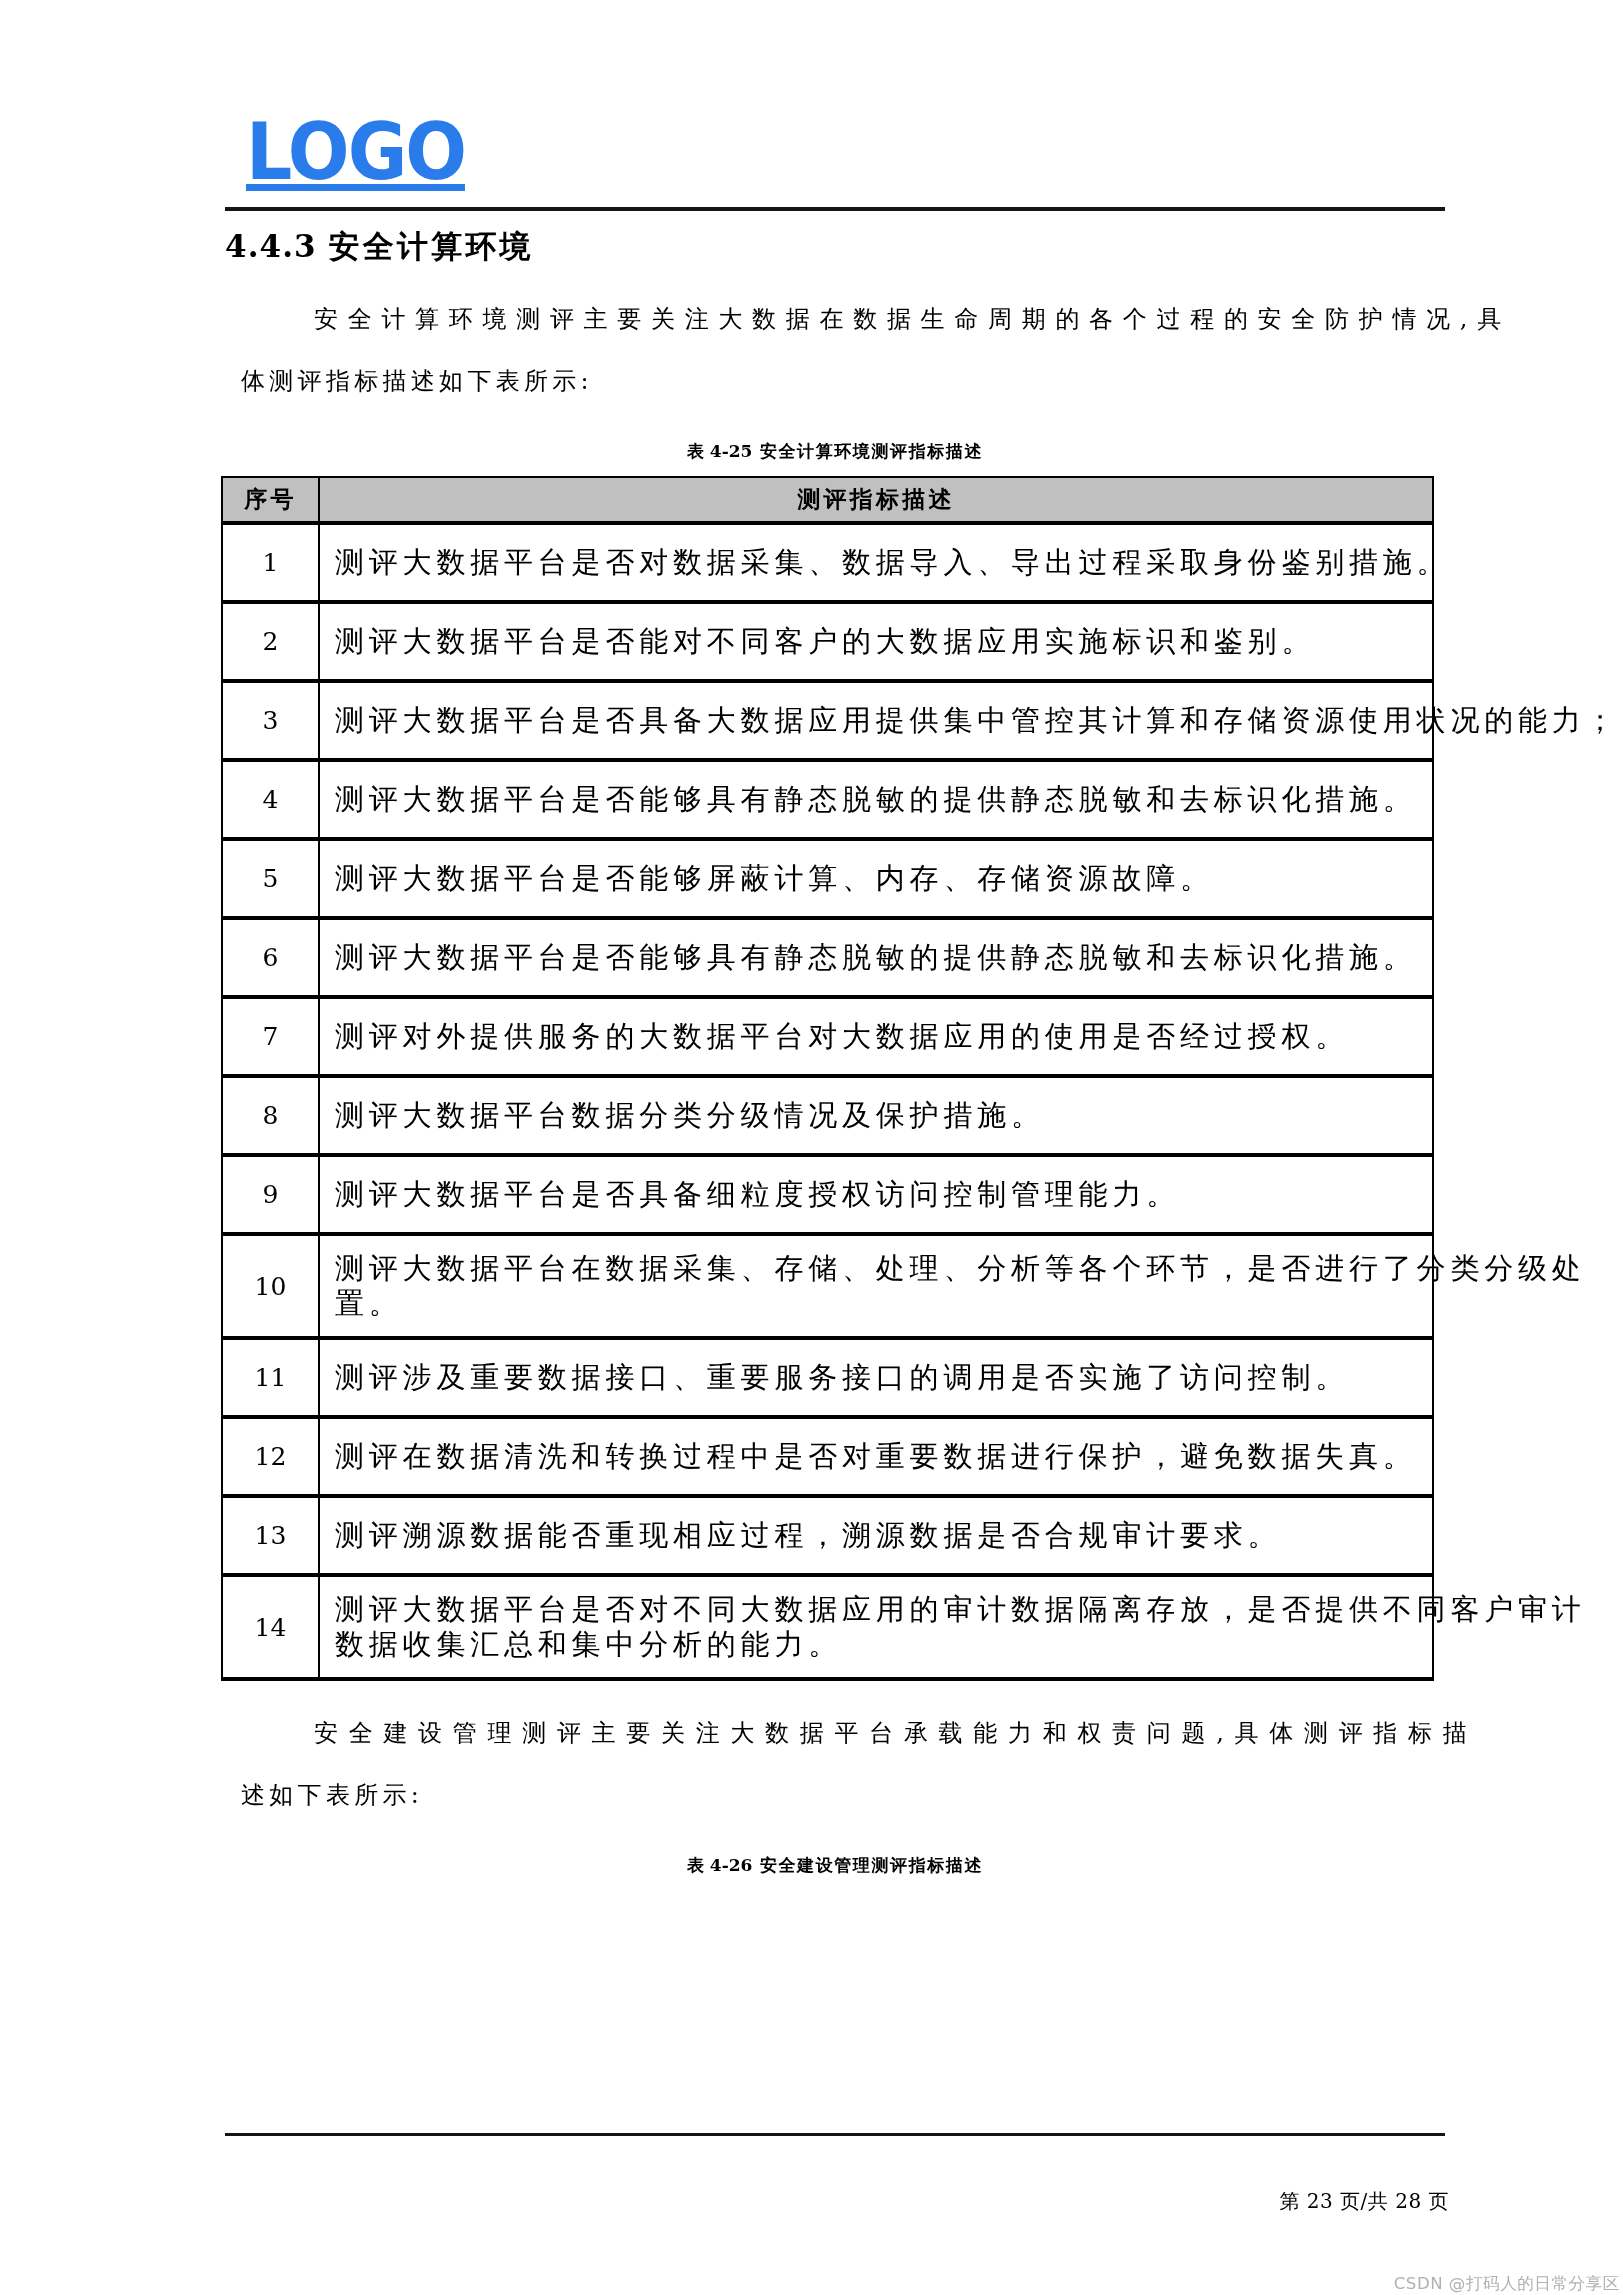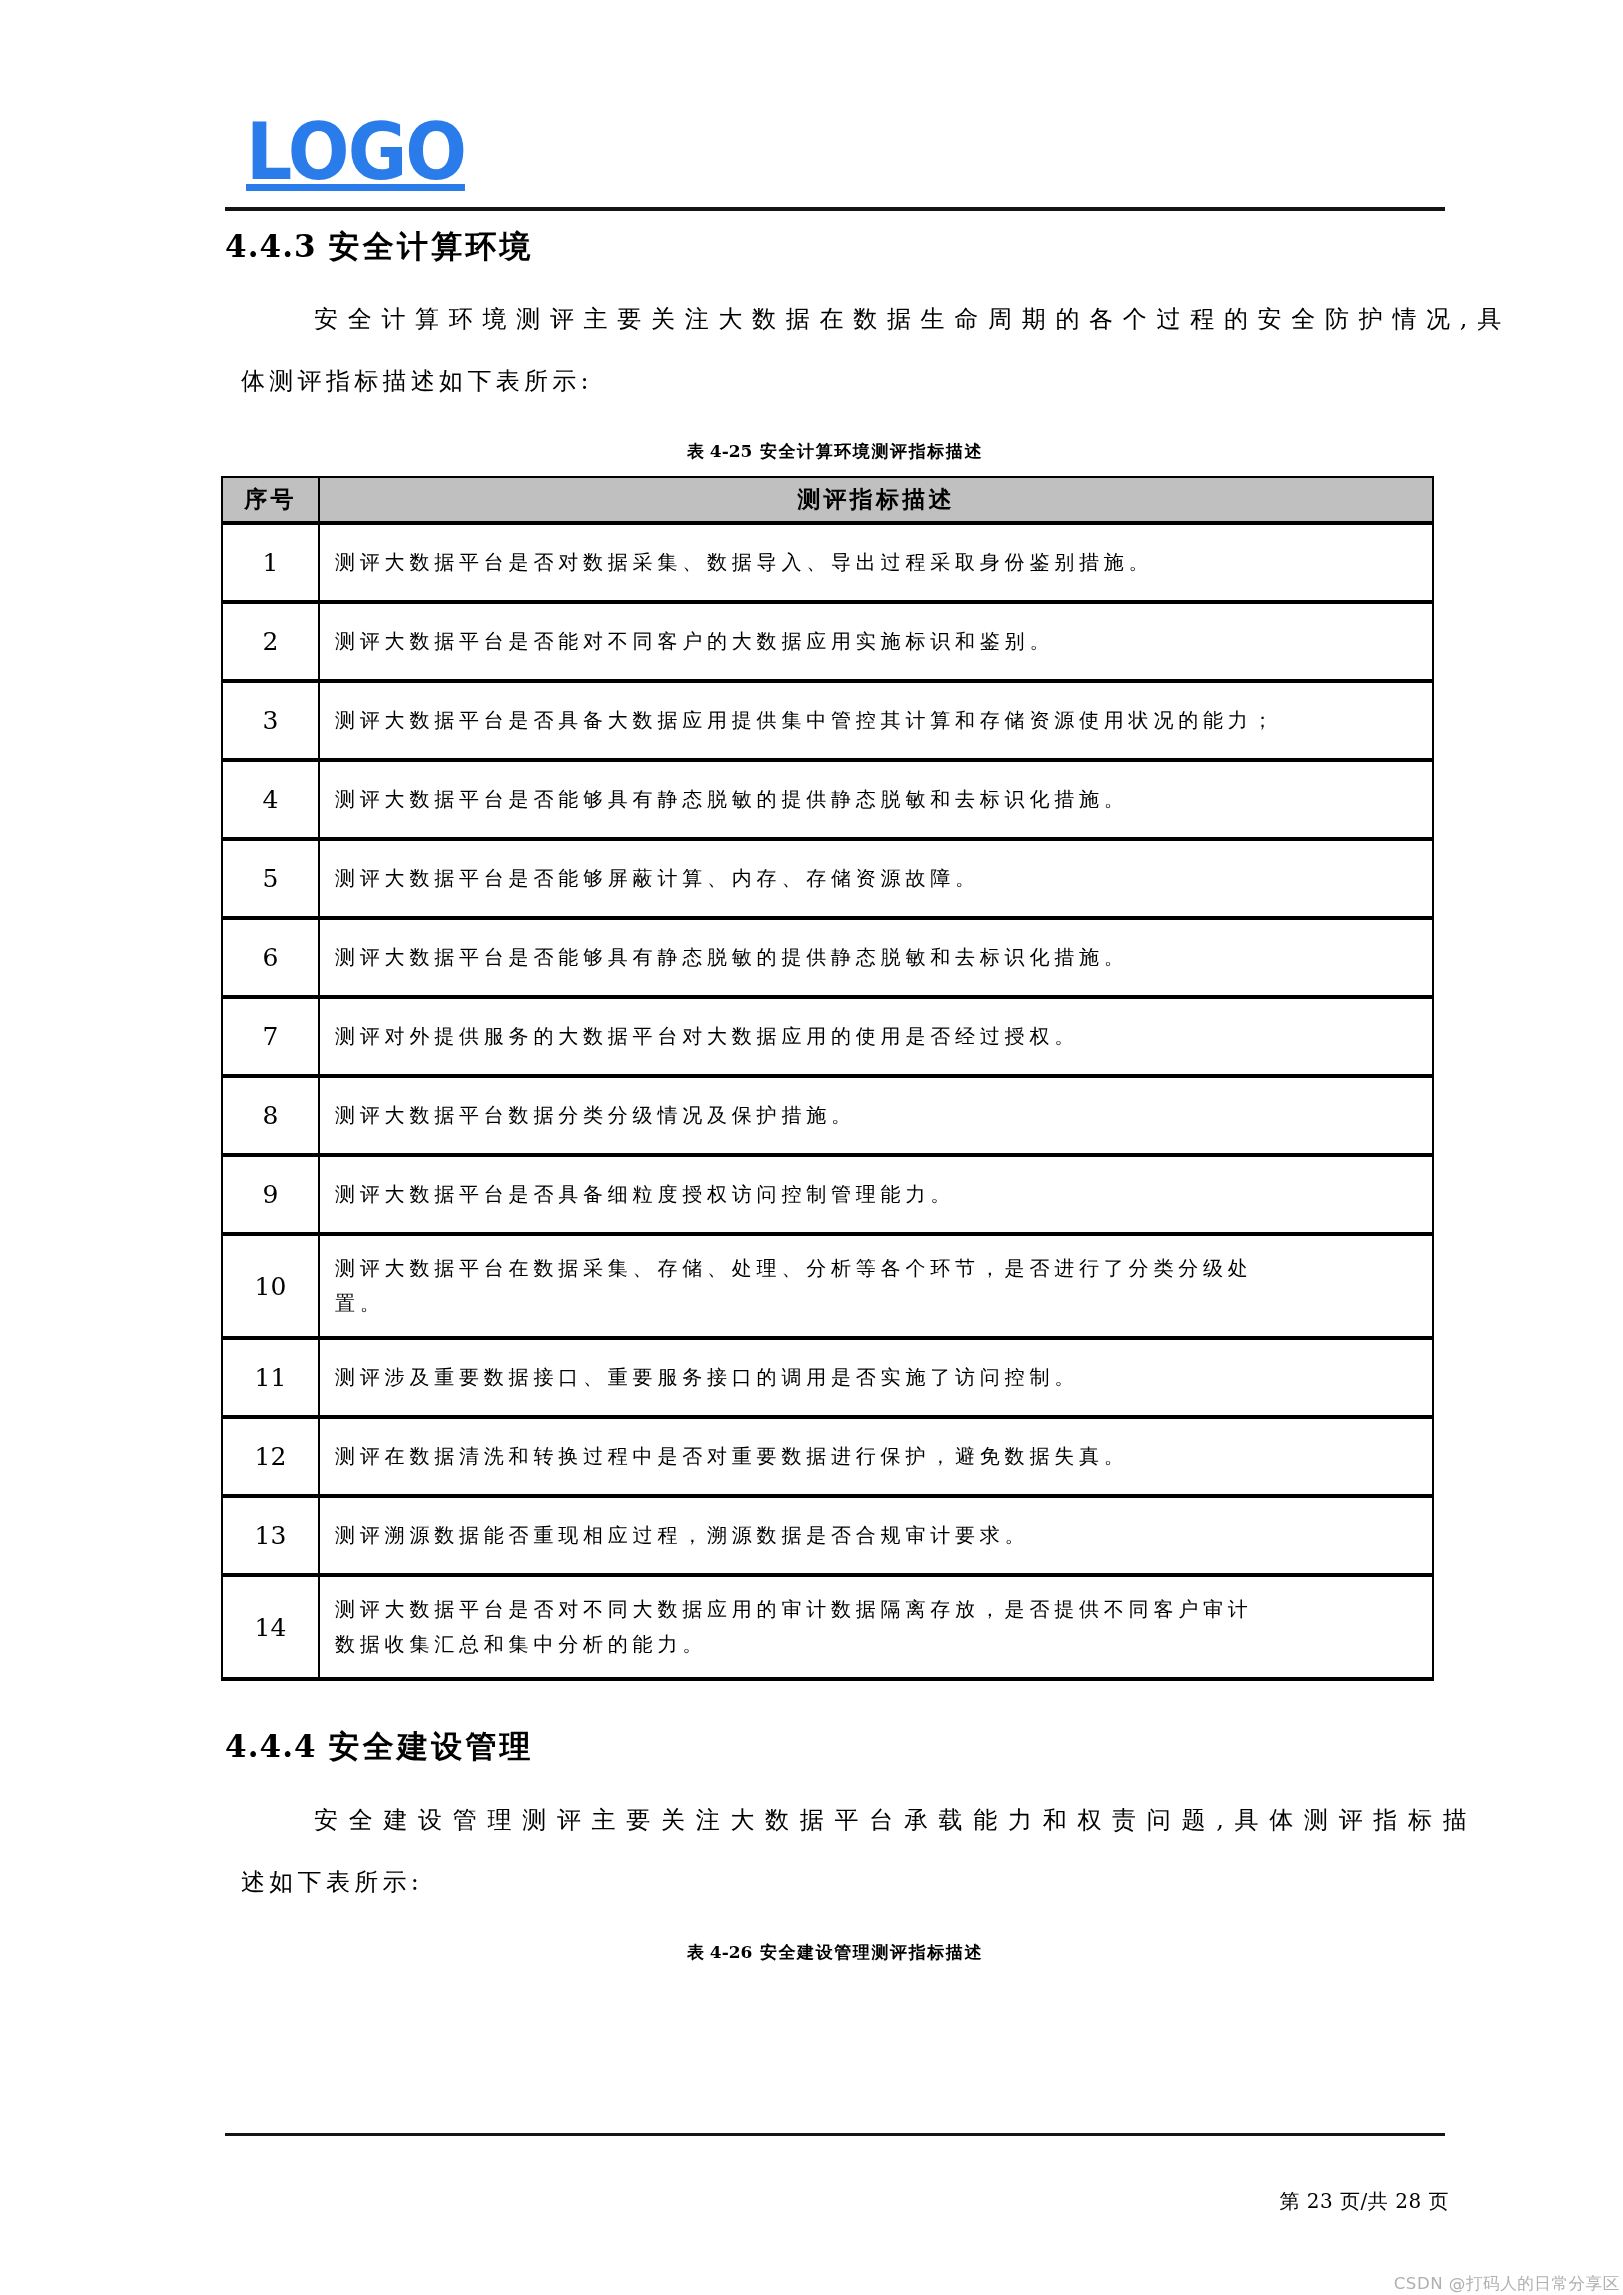--- a/index.html
+++ b/index.html
@@ -34,21 +34,21 @@
 
   
   table.indicator{margin:13px 0 0 221px;width:1213px;border-collapse:collapse;table-layout:fixed;}
   table.indicator th,table.indicator td{border-left:2.1px solid #000;border-right:2.1px solid #000;
         border-top:4.3px solid #000;border-bottom:4.3px solid #000;vertical-align:middle;}
   table.indicator th{height:41px;background:#c0c0c0;
         font-family:"DejaVu Sans","Liberation Sans",sans-serif;
         font-size:23px;font-weight:bold;letter-spacing:3.2px;text-align:center;border-top-width:2.7px;}
   col.c-no{width:97px;}
   td.no-cell{text-align:center;font-size:25px;}
-  td.desc-cell{padding:13px 24px 13px 15px;font-size:20px;}
+  td.desc-cell{padding:13px 24px 13px 15px;font-size:29px;}
   td.desc-cell .cell-line{line-height:35px;letter-spacing:4.8px;white-space:nowrap;}
   tbody tr.single{height:79px;}
   tbody tr.multi td{padding-top:15px;padding-bottom:15px;}
 
   
   .footer-rule{position:absolute;left:225px;top:2133px;width:1220px;height:3.2px;background:#151515;}
   .footer-text{position:absolute;top:2145px;left:225px;width:1224px;text-align:right;font-size:20px;letter-spacing:0.5px;margin-top:43px;}
 
   
   .watermark{position:absolute;top:2273px;right:3.2px;font-size:16.6px;color:#b0b0b2;
@@ -172,23 +172,20 @@
         <tr class="multi">
           <td class="no-cell">14</td>
           <td class="desc-cell">
             <div class="cell-line">测评大数据平台是否对不同大数据应用的审计数据隔离存放，是否提供不同客户审计</div>
             <div class="cell-line">数据收集汇总和集中分析的能力。</div>
           </td>
         </tr>
       </tbody>
   </table>
 
-  <div class="sec-heading" style="margin-top:45px;">
-    <span class="h-num">4.4.4</span><span class="h-title">安全建设管理</span>
-  </div>
 
   <div class="para">
     <div class="p-line p-indent p-stretch2">安全建设管理测评主要关注大数据平台承载能力和权责问题,具体测评指标描</div>
     <div class="p-line p-rest">述如下表所示:</div>
   </div>
 
   <div class="caption">
     <span class="cap-num">表 4-26</span><span class="cap-title">安全建设管理测评指标描述</span>
   </div>
 

